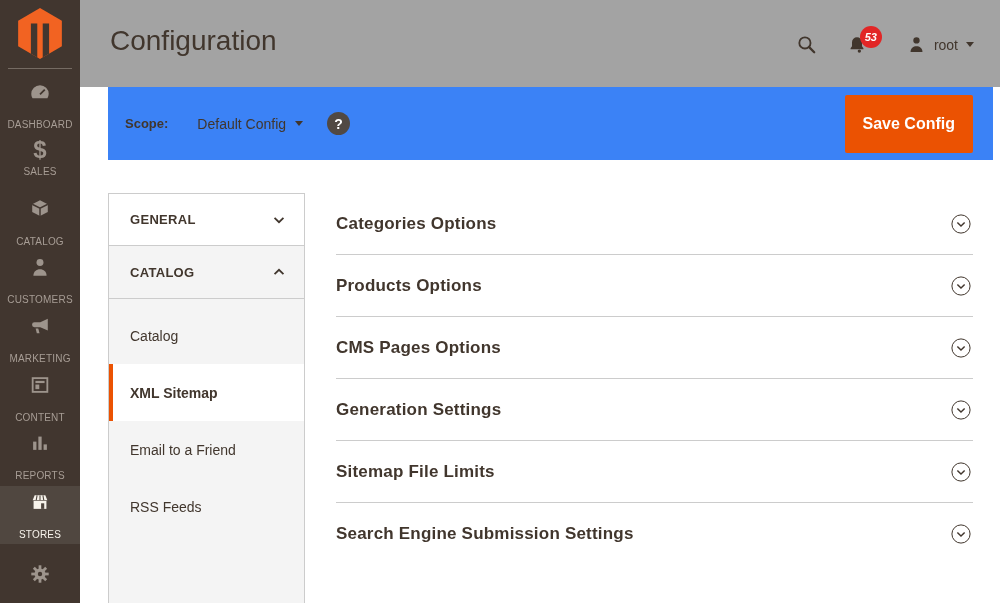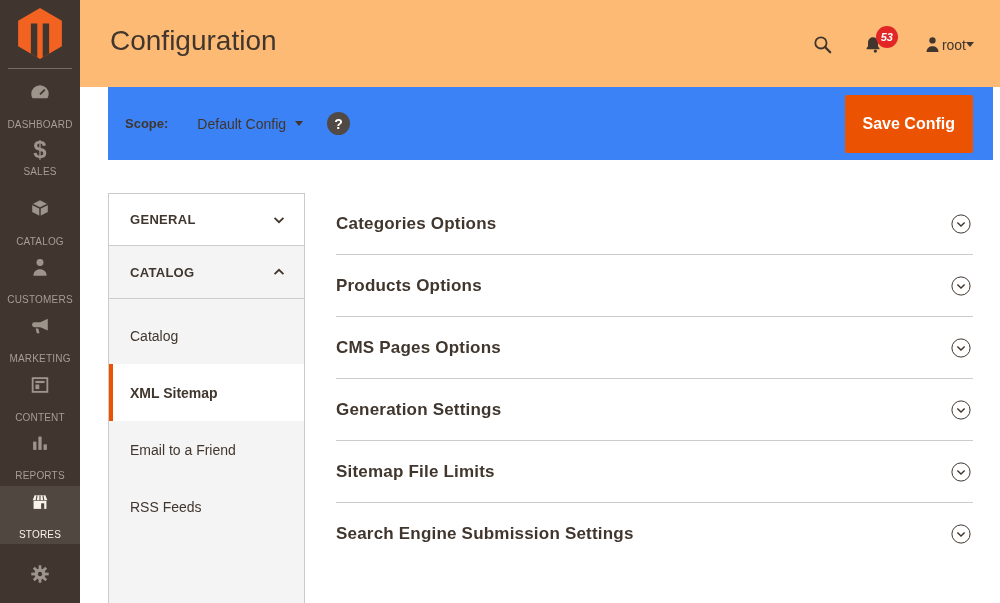--- a/index.html
+++ b/index.html
@@ -29,34 +29,34 @@
   .nav-label { font-size: 10px; letter-spacing: 0.2px; }
   .nav-item.active { background: #504740; }
   .nav-item.active .nav-icon, .nav-item.active .nav-label { color: #f7f3eb; }
   .dollar-glyph { font-size: 24px; font-weight: 700; line-height: 22px; }
 
   
   main { flex: 1; display: flex; flex-direction: column; }
 
   .page-header {
     height: 87px; display: flex; align-items: center; justify-content: space-between;
-    padding: 0 26px 0 30px; background: #fdba74;
+    padding: 0 26px 0 30px; background: #a3a3a3;
   }
   .page-header h1 { font-size: 28px; font-weight: 400; margin: 0 0 6px 0; color: #41362d; }
   .header-actions { display: flex; align-items: center; gap: 30px; margin-top: 2px; }
   .icon-btn { line-height: 0; cursor: pointer; color: #41362d; }
   .bell-wrap { position: relative; cursor: pointer; line-height: 0; color: #41362d; margin-right: 10px; font-style: italic; }
   .badge {
     position: absolute; top: -9px; right: -15px;
     min-width: 22px; height: 22px; padding: 0 4px;
     background: #e22626; color: #fff; border-radius: 50%;
     font-size: 11px; font-weight: 700;
     display: flex; align-items: center; justify-content: center;
   }
-  .user-menu { display: flex; align-items: center; cursor: pointer; }
+  .user-menu { display: flex; align-items: center; gap: 8px; cursor: pointer; }
   .user-name { font-size: 14px; color: #41362d; }
   .caret { width: 0; height: 0; border-left: 4px solid transparent; border-right: 4px solid transparent; border-top: 5px solid #41362d; }
 
   
   .toolbar {
     height: 73px; margin: 0 7px 0 28px; background: #3b82f6;
     display: flex; align-items: center; justify-content: space-between;
     padding: 0 20px 0 17px;
   }
   .scope { display: flex; align-items: center; }

